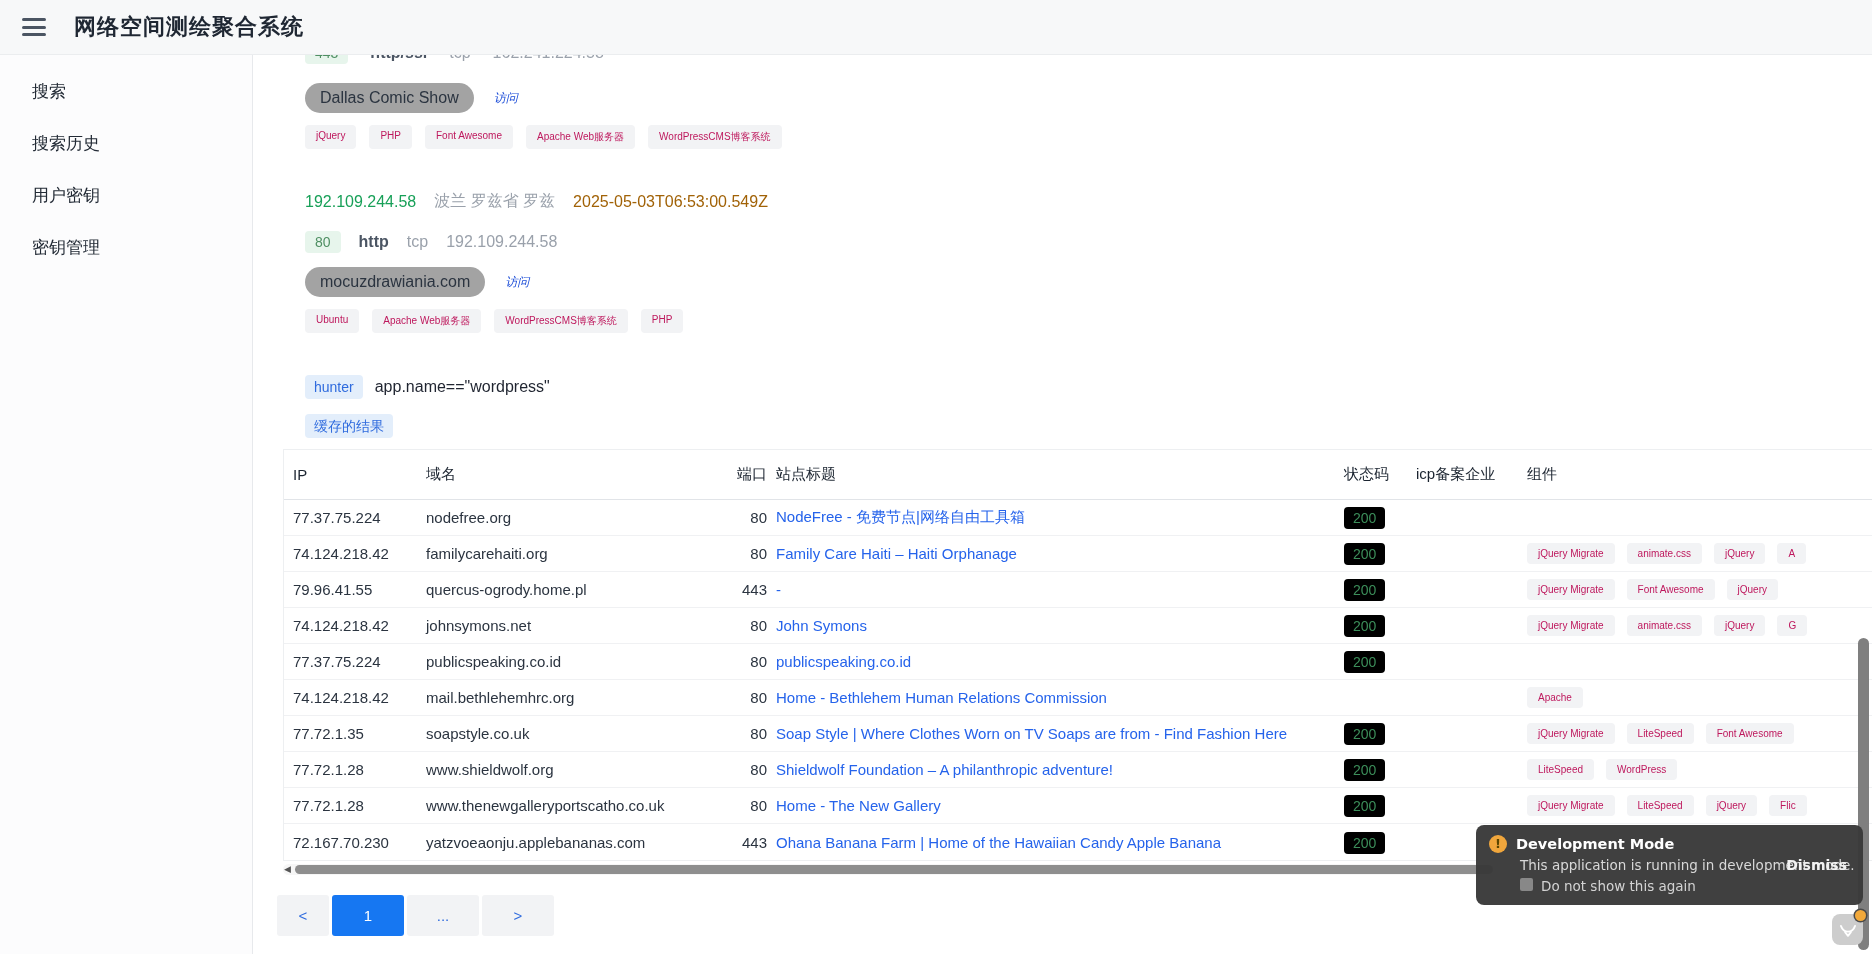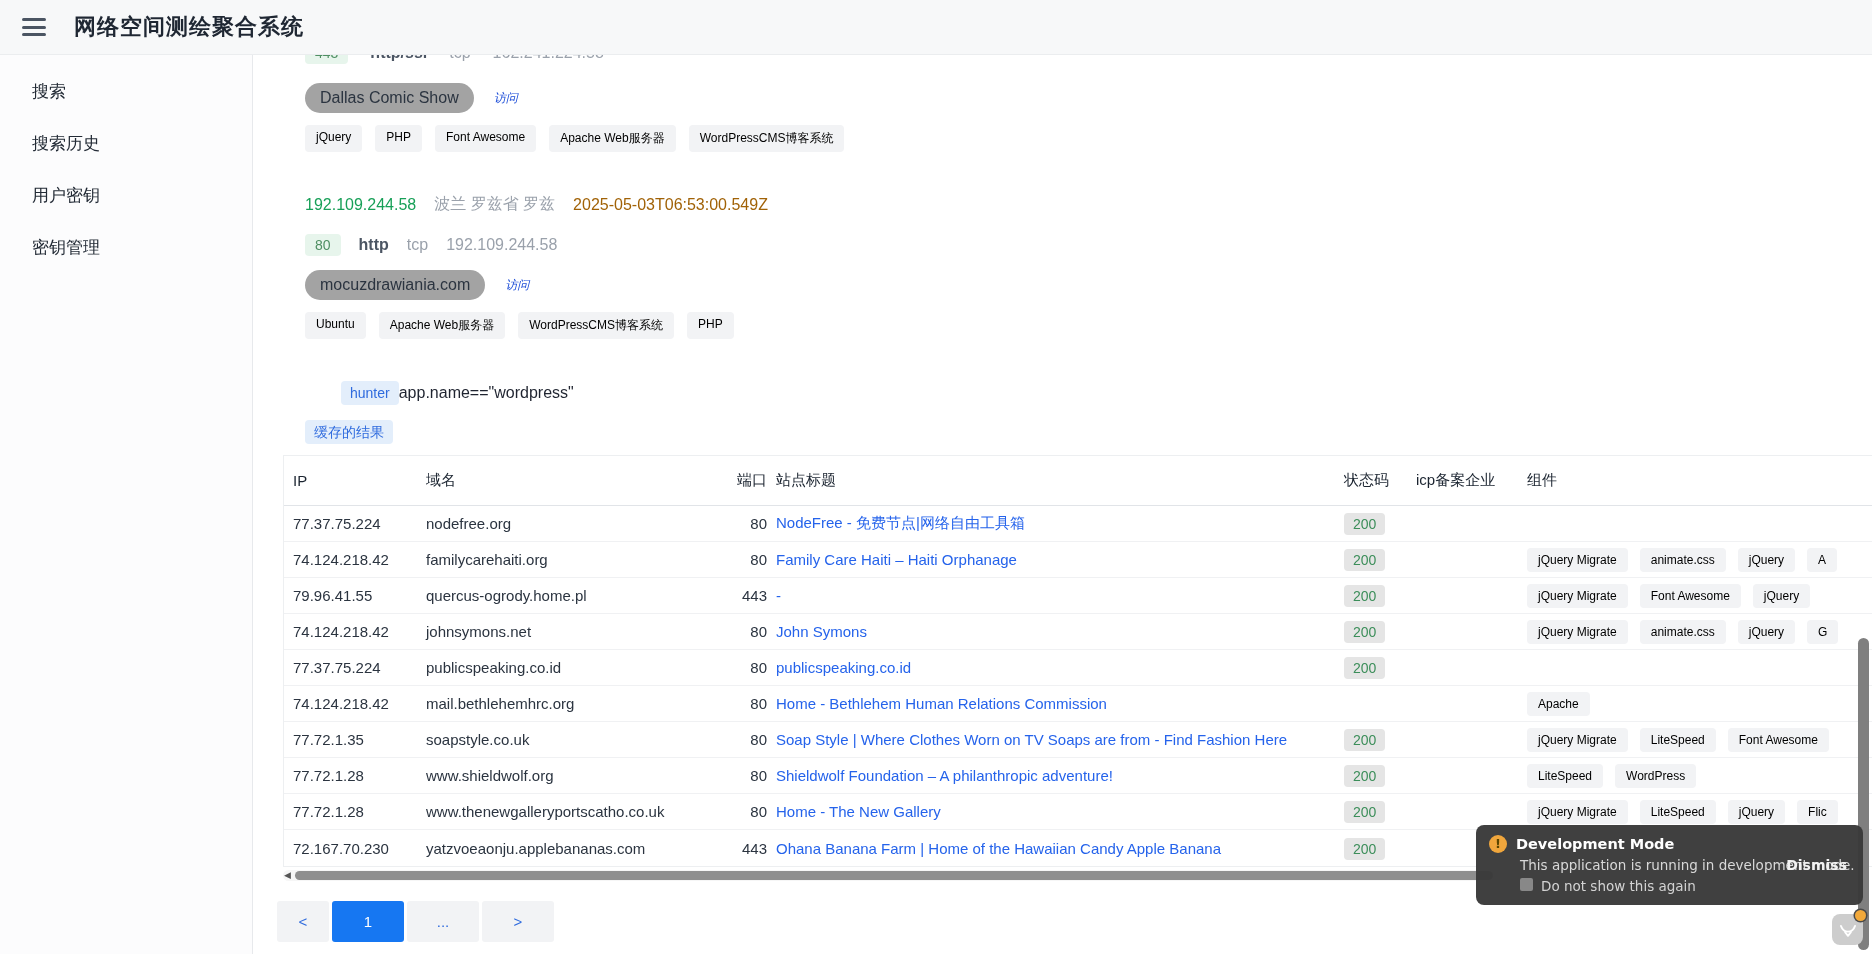--- a/index.html
+++ b/index.html
@@ -26,48 +26,48 @@
   .port-badge { background:#e7f5ec; color:#4f8f63; font-size:14px; padding:3px 10px; border-radius:4px; }
   .proto { color:#4b5563; font-weight:600; }
   .muted { color:#9aa1ab; }
   .dark { color:#a16207;text-align:right; }
 
   .pill-row { display:flex; align-items:center; gap:20px; margin-top:18px; }
   .green-pill { background:#a3a3a3; color:#2b3440; font-size:16px; padding:6px 15px; border-radius:16px; }
   .visit { color:#1d4ed8; font-size:12px; cursor:pointer;font-style:italic; }
 
   .tags-row { display:flex; gap:13px; margin-top:12px; }
-  .tag { background:#f2f3f5; color:#000000; font-size:12px; padding:5px 11px; border-radius:4px; white-space:nowrap; }
+  .tag { background:#f2f3f5; color:#be185d; font-size:10px; padding:5px 11px; border-radius:4px; white-space:nowrap; }
 
   .ip-line { display:flex; align-items:center; gap:18px; margin-top:42px; font-size:16px; }
   .ip-green { color:#18a058; cursor:pointer; }
   .port-line { display:flex; align-items:center; gap:18px; margin-top:19px; font-size:16px; }
 
-  .query-line { display:flex; align-items:center; margin-top:42px; font-size:16px; color:#1f2430;margin-left:36px; }
+  .query-line { display:flex; align-items:center; gap:12px; margin-top:42px; font-size:16px; color:#1f2430; }
   .blue-chip { background:#e3eefb; color:#2f6bde; font-size:14px; padding:4px 9px; border-radius:4px; white-space:nowrap; }
   .cache-line { margin-top:18px; }
 
   
   .table-wrap { margin-left:-22px; margin-top:13px; width:1714px;
                 border:1px solid #edeff1; border-right:none; }
   .thead { display:flex; height:50px; align-items:center; border-bottom:1px solid #e1e4e8;
            font-size:15px; color:#1b2430; font-weight:500; }
   .trow { display:flex; height:36px; align-items:center; border-bottom:1px solid #f0f1f3; font-size:15px; color:#2b3440; }
   .trow:last-child { border-bottom:none; }
   .td, .th { padding-left:9px; white-space:nowrap; overflow:visible; flex:none; }
   .c-ip { width:133px; }
   .c-domain { width:290px; }
   .c-port { width:60px;text-align:right; }
   .c-title { width:568px; }
   .c-status { width:72px; }
   .c-icp { width:111px; }
   .c-comp { width:478px; display:flex; gap:12px; align-items:center; }
   .thead .c-comp { display:block; }
   .tlink { color:#2563eb; cursor:pointer; }
-  .status-badge { background:#e5e5e5; color:#3c8e5a; font-size:14px; padding:3px 9px; border-radius:4px; }
+  .status-badge { background:#000000; color:#3c8e5a; font-size:14px; padding:3px 9px; border-radius:4px; }
 
   
   .hscroll { position:relative; margin-left:-22px; margin-top:3px; width:1563px; height:11px;
              background:#f6f6f6; border-radius:6px; }
   .hthumb { position:absolute; left:12px; top:1px; width:1198px; height:9px; background:#8e8e8e; border-radius:5px; cursor:pointer; }
   .harrow { position:absolute; left:1px; top:1px; font-size:9px; color:#555; line-height:9px; cursor:pointer; }
 
   
   .pagination { display:flex; gap:3px; margin-left:-28px; margin-top:20px; }
   .pg { height:41px; display:flex; align-items:center; justify-content:center; font-size:15px;

